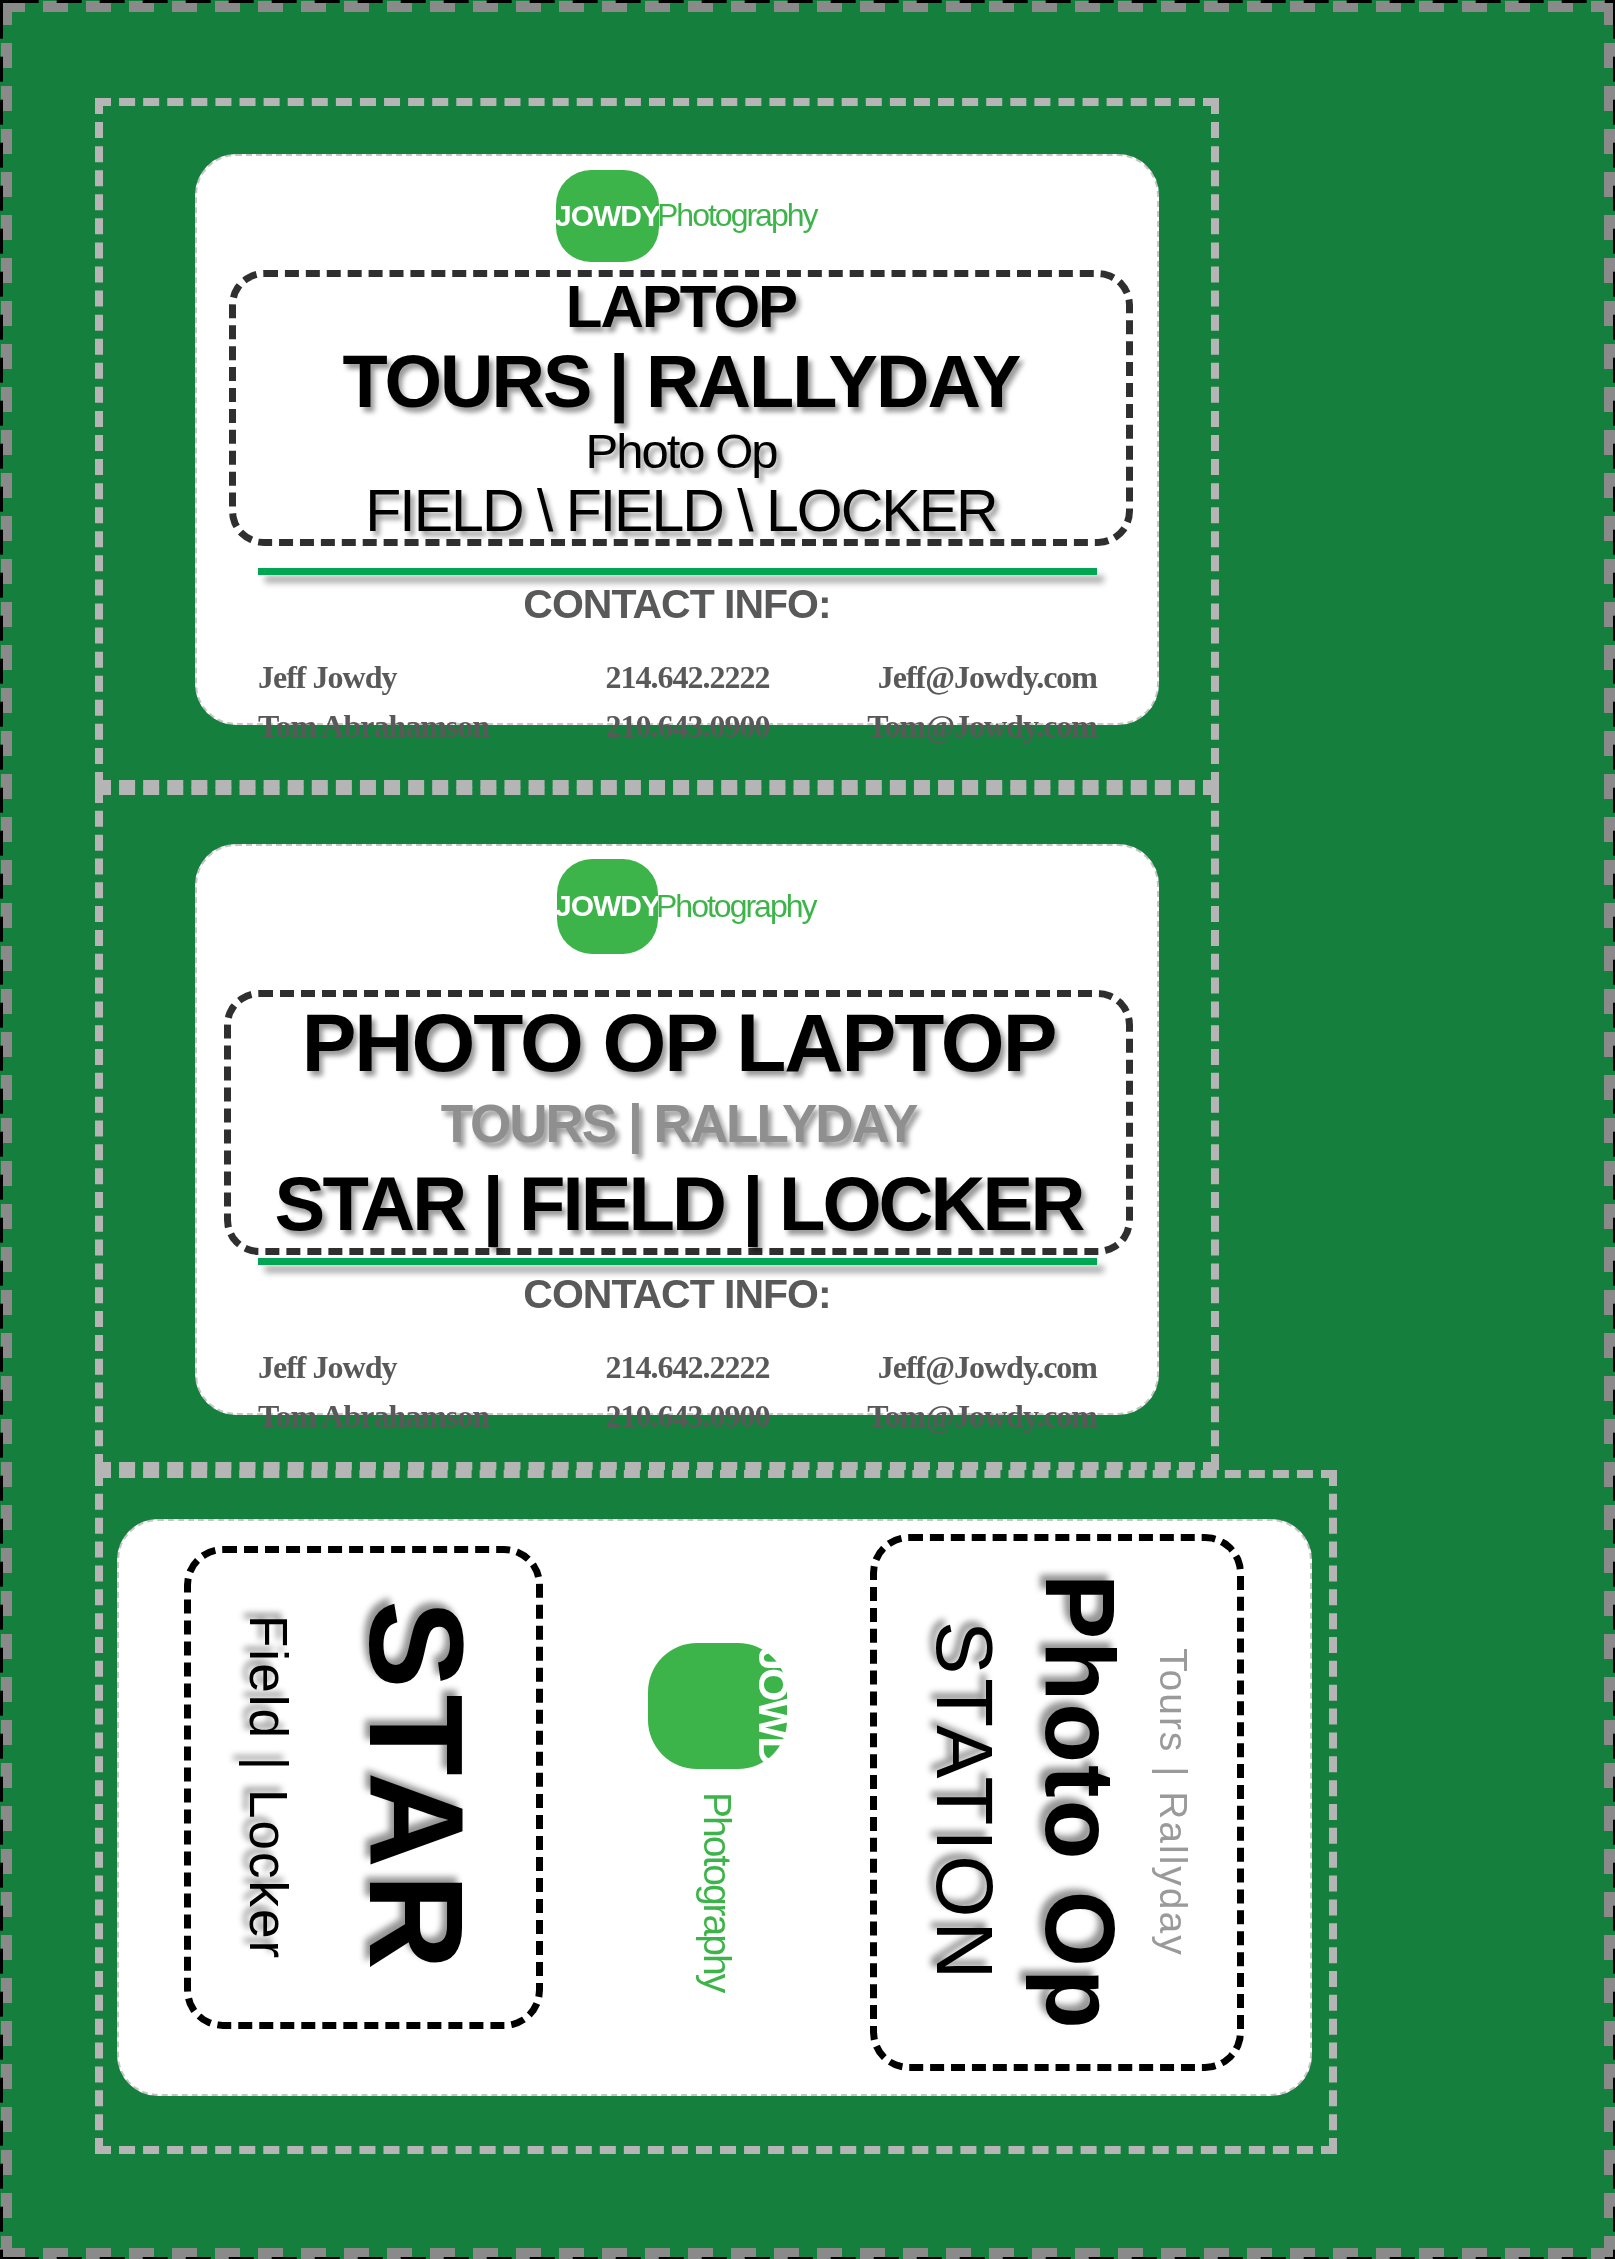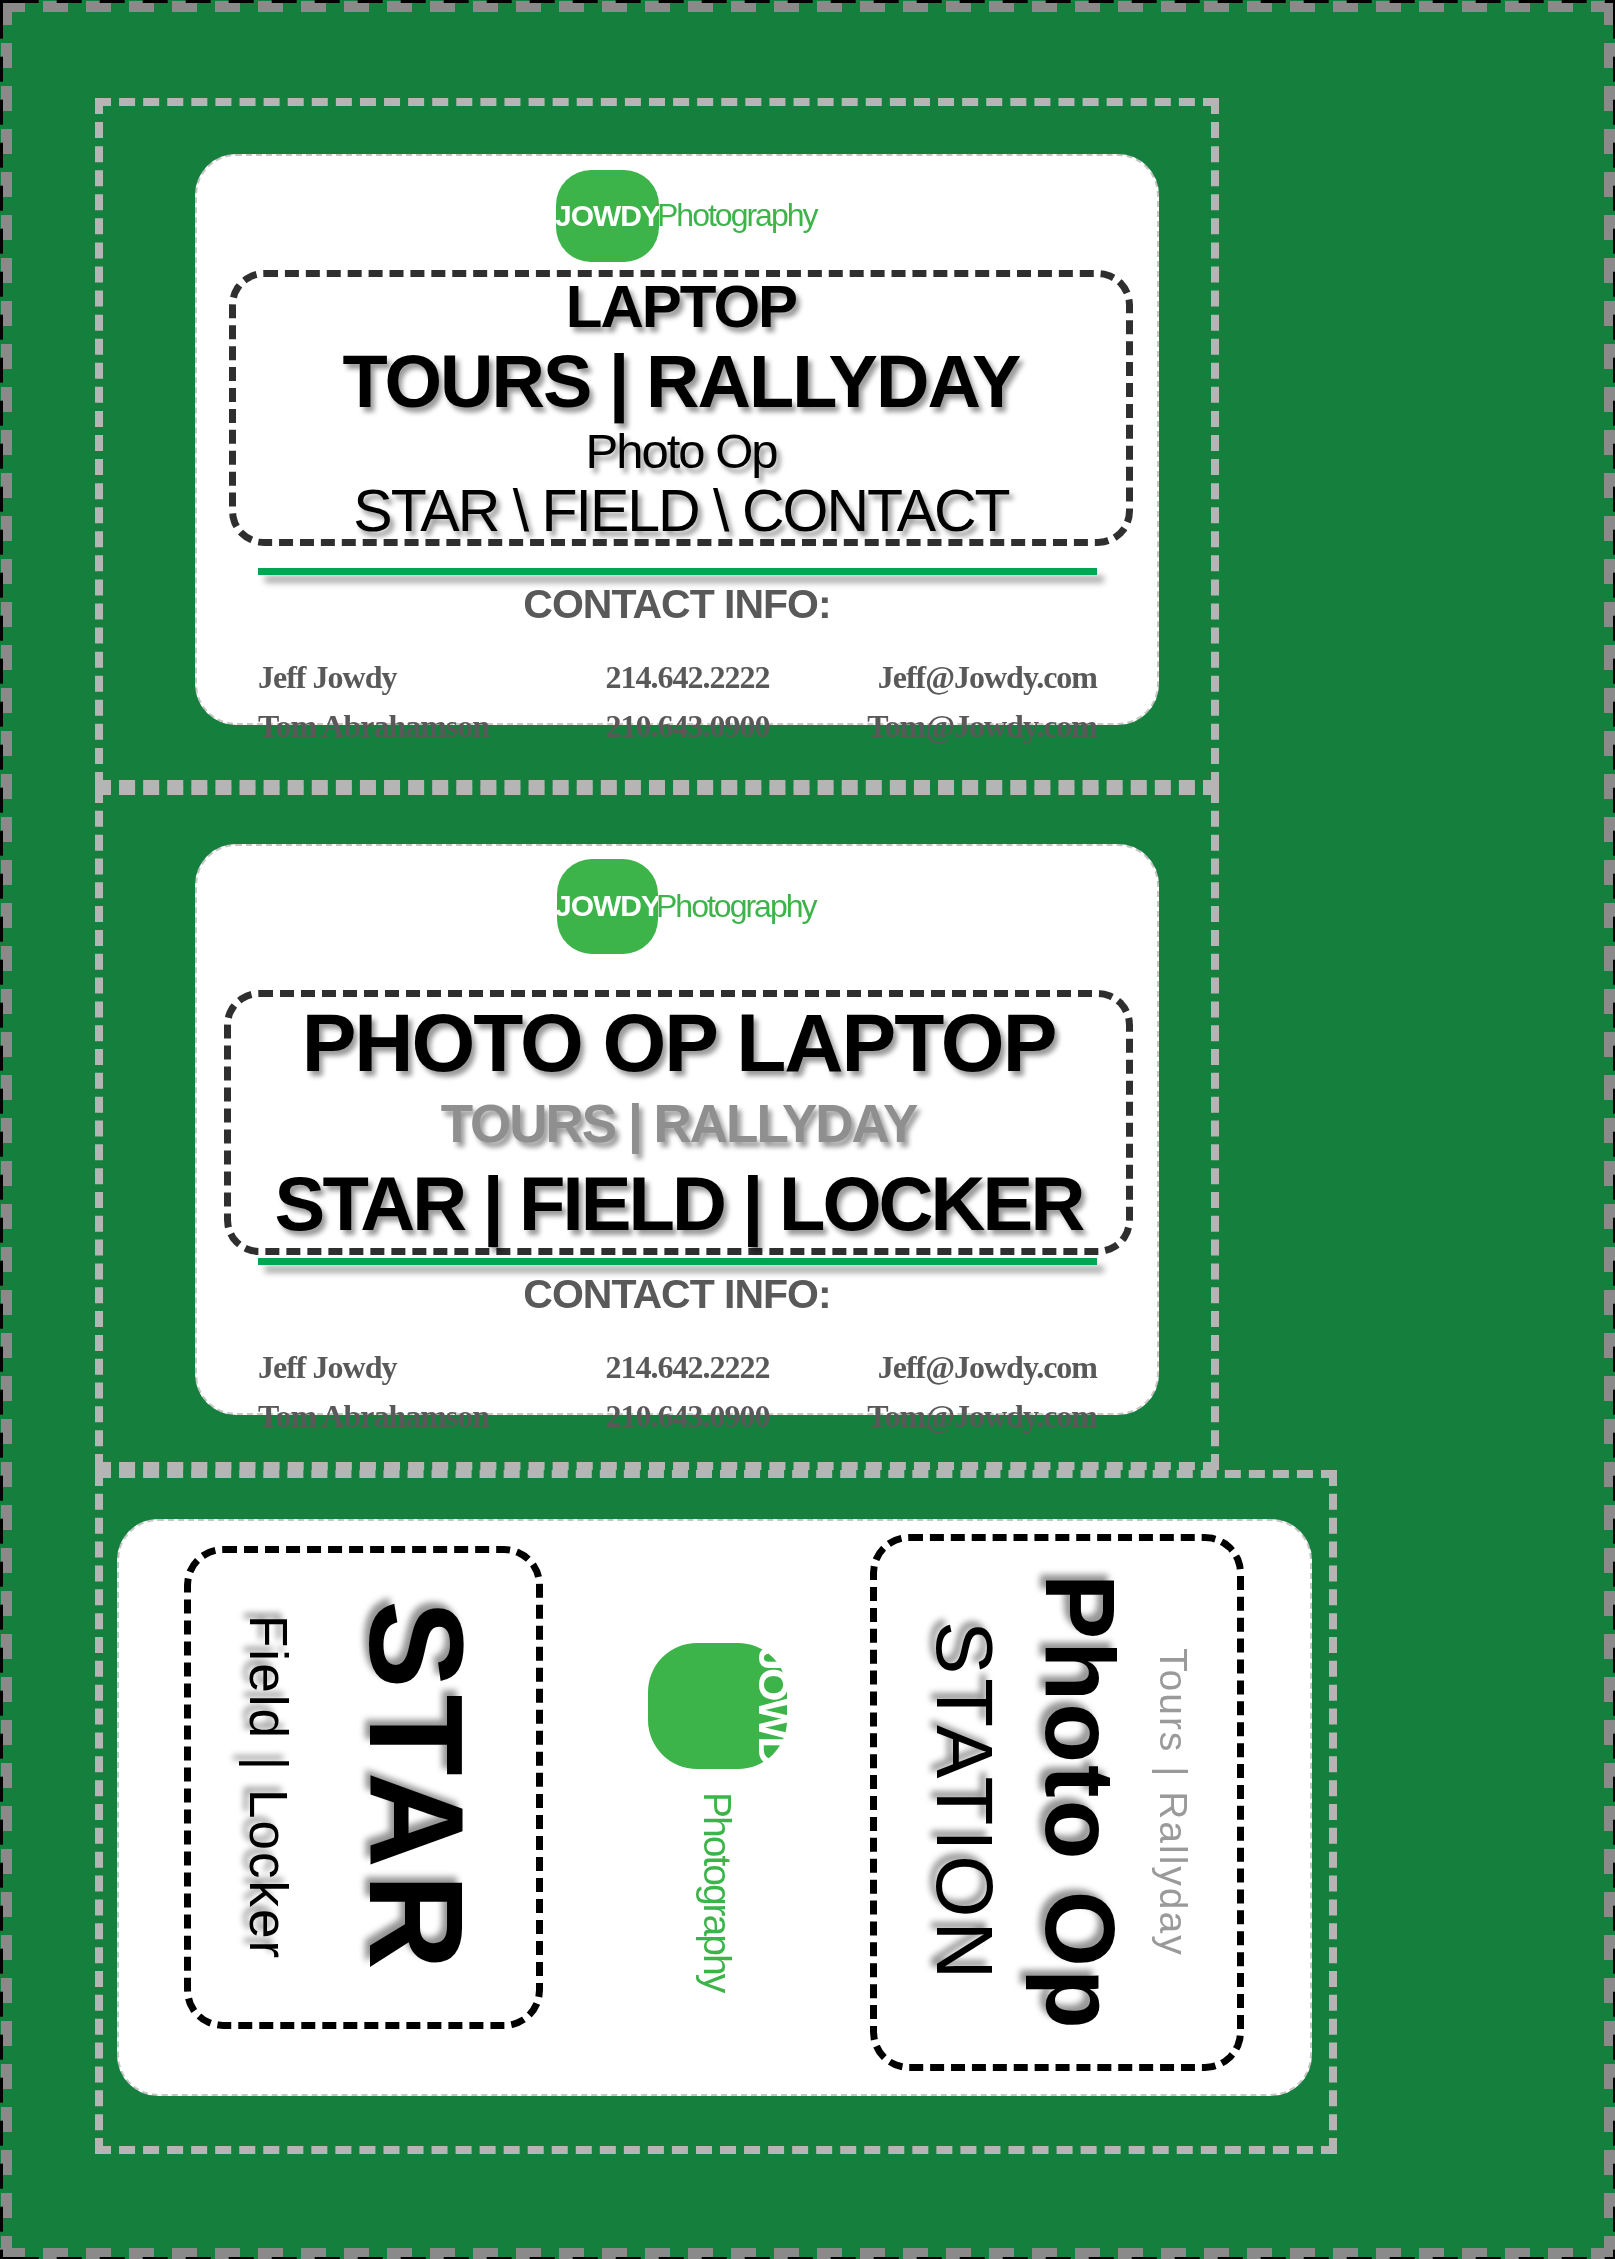--- a/index.html
+++ b/index.html
@@ -120,21 +120,21 @@
       <div class="logo-sq">
         <span class="logo-jowdy">JOWDY</span>
       </div>
       <span class="logo-photo">Photography</span>
     </div>
 
     <div class="titlebox tb1">
       <div class="tline t1-1">LAPTOP</div>
       <div class="tline t1-2">TOURS | RALLYDAY</div>
       <div class="tline t1-3">Photo Op</div>
-      <div class="tline t1-4">STAR \ FIELD \ CONTACT</div>
+      <div class="tline t1-4">FIELD \ FIELD \ LOCKER</div>
     </div>
 
     <div class="greenbar"></div>
     <div class="contact-heading">CONTACT INFO:</div>
     <div class="contact-rows">
       <span class="cell-name">Jeff Jowdy</span>
       <span class="cell-phone">214.642.2222</span>
       <span class="cell-email">Jeff@Jowdy.com</span>
       <span class="cell-name">Tom Abrahamson</span>
       <span class="cell-phone">210.643.0900</span>

